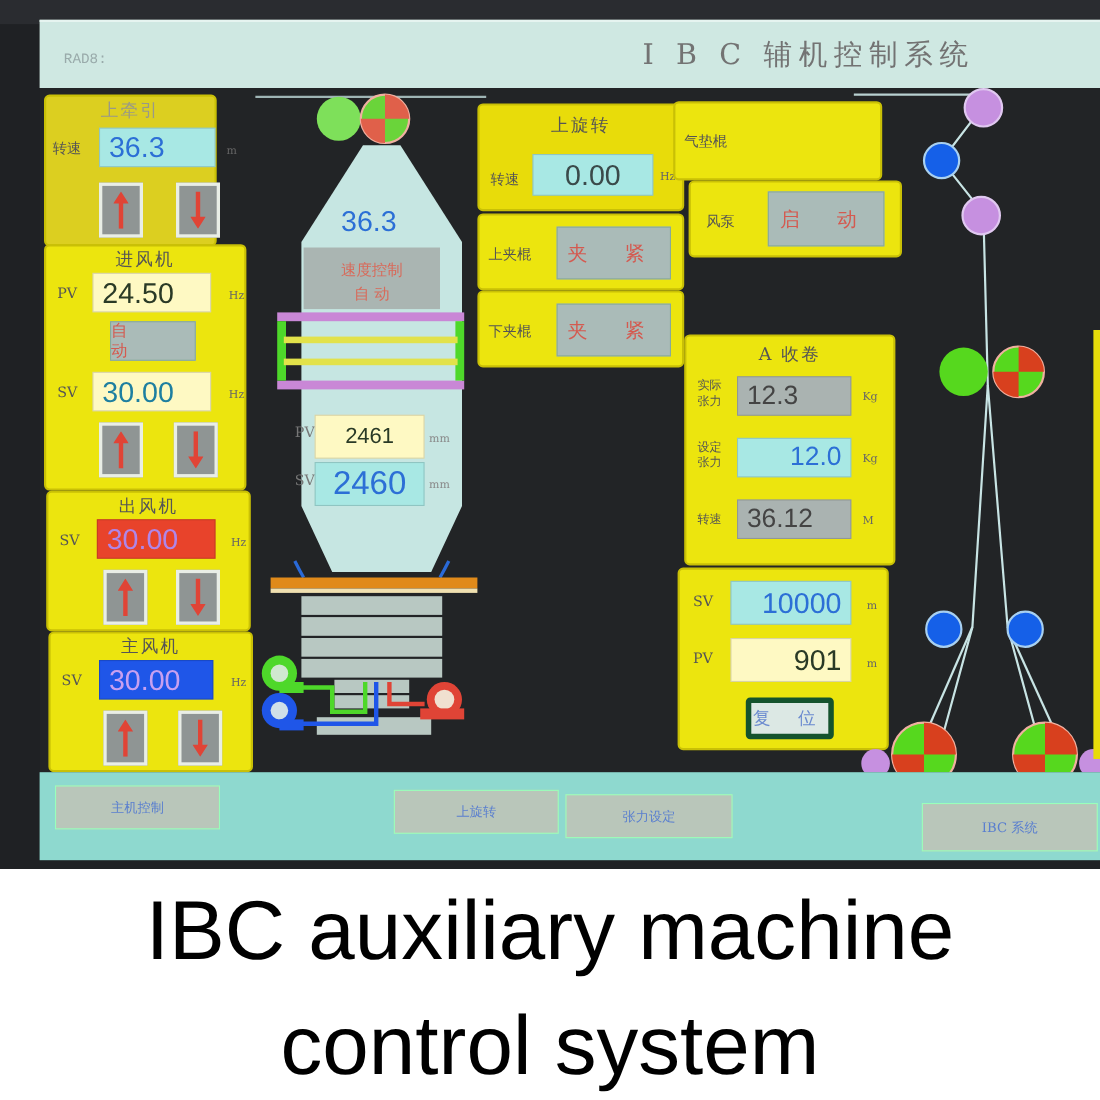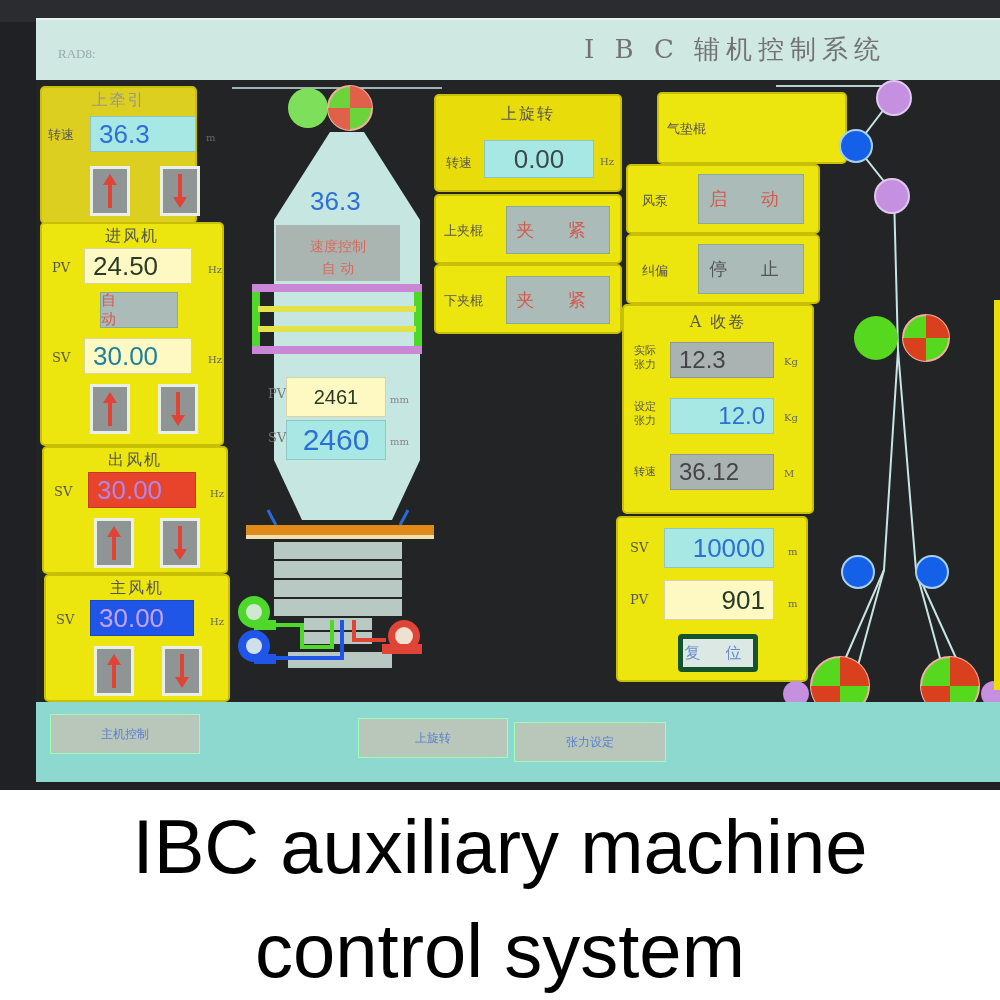--- a/index.html
+++ b/index.html
@@ -1,21 +1,21 @@
 <!DOCTYPE html>
 <html><head>
 <meta charset="utf-8">
 <style>
 *{box-sizing:border-box;margin:0;padding:0}
 html,body{width:1000px;height:1000px;overflow:hidden;background:#fff}
 body{position:relative;font-family:"DejaVu Serif",serif}
 .screen{position:absolute;left:0;top:0;width:1000px;height:790px;background:#1f2124}
 .bezel-top{position:absolute;left:0;top:0;width:1000px;height:22px;background:#2a2c30}
 .titlebar{position:absolute;left:36px;top:18px;width:964px;height:62px;background:#cfe8e2;border-top:2px solid #e6f4f0}
-.titlebar .rad{position:absolute;left:22px;top:26px;font-family:Liberation Serif, serif;font-size:13px;color:#9aa}
+.titlebar .rad{position:absolute;left:22px;top:26px;font-family:Liberation Mono, monospace;font-size:13px;color:#9aa}
 .titlebar .title{position:absolute;left:548px;top:12px;font-size:26px;color:#737373;letter-spacing:6px}
 .hmi{position:absolute;left:36px;top:80px;width:964px;height:622px;background:#222426}
 .panel{position:absolute;background:#e8dc0a;border:2px solid #c9c006;border-radius:5px}
 .panel.y2{background:#ece50e}
 .ptitle{position:absolute;left:0;right:0;text-align:center;font-size:16px;color:#555;letter-spacing:2px}
 .lbl{position:absolute;font-size:13px;color:#555}
 .unit{position:absolute;font-size:10px;color:#666}
 .box{position:absolute;font-family:"Liberation Sans",sans-serif;font-size:26px;display:flex;align-items:center;border:1px solid rgba(0,0,0,.15)}
 .box.c{justify-content:center}
 .box.l{justify-content:flex-start;padding-left:8px}
@@ -182,30 +182,26 @@
     </div>
     <div class="panel y2" style="left:398px;top:114px;width:188px;height:70px">
       <span class="lbl" style="left:8px;top:26px">上夹棍</span>
       <div class="stat" style="left:70px;top:10px;width:104px;height:48px">夹 紧</div>
     </div>
     <div class="panel y2" style="left:398px;top:184px;width:188px;height:70px">
       <span class="lbl" style="left:8px;top:26px">下夹棍</span>
       <div class="stat" style="left:70px;top:10px;width:104px;height:48px">夹 紧</div>
     </div>
 
-    <div class="panel y2" style="left:621px;top:12px;width:190px;height:72px">
+    <div class="panel y2" style="left:576px;top:12px;width:190px;height:72px">
       <span class="lbl" style="left:8px;top:26px">气垫棍</span>
     </div>
     <div class="panel y2" style="left:590px;top:84px;width:194px;height:70px">
       <span class="lbl" style="left:14px;top:26px">风泵</span>
       <div class="stat" style="left:70px;top:8px;width:106px;height:50px">启 动</div>
-    </div>
-    <div class="panel y2" style="left:590px;top:154px;width:194px;height:70px">
-      <span class="lbl" style="left:14px;top:26px">纠偏</span>
-      <div class="stat" style="left:70px;top:8px;width:106px;height:50px;color:#555">停 止</div>
     </div>
     <div class="panel y2" style="left:586px;top:224px;width:192px;height:210px">
       <div class="ptitle" style="top:6px">A 收卷</div>
       <span class="lbl" style="left:10px;top:38px;width:28px;font-size:11px;line-height:14px">实际张力</span>
       <div class="box gray l" style="left:46px;top:36px;width:104px;height:36px;font-size:24px">12.3</div>
       <span class="unit" style="left:160px;top:50px">Kg</span>
       <span class="lbl" style="left:10px;top:94px;width:28px;font-size:11px;line-height:14px">设定张力</span>
       <div class="box cyan r" style="left:46px;top:92px;width:104px;height:36px;font-size:24px">12.0</div>
       <span class="unit" style="left:160px;top:106px">Kg</span>
       <span class="lbl" style="left:10px;top:158px;font-size:11px">转速</span>
@@ -252,19 +248,20 @@
       <circle cx="20" cy="614" r="13" fill="#c690e0"></circle>
       <circle cx="218" cy="614" r="13" fill="#c690e0"></circle>
     </svg>
     <div style="position:absolute;left:958px;top:220px;width:8px;height:390px;background:#e8dc0a"></div>
   </div>
 
   <div class="bottombar">
     <div class="navbtn" style="left:14px;top:12px;width:150px">主机控制</div>
     <div class="navbtn" style="left:322px;top:16px;width:150px">上旋转</div>
     <div class="navbtn" style="left:478px;top:20px;width:152px">张力设定</div>
+    <div class="navbtn" style="left:802px;top:28px;width:160px;height:44px">IBC 系统</div>
   </div>
 </div>
 
 <div class="caption">
   <span class="cap-line">IBC auxiliary machine</span>
   <span class="cap-line">control system</span>
 </div>
 
 </body></html>

